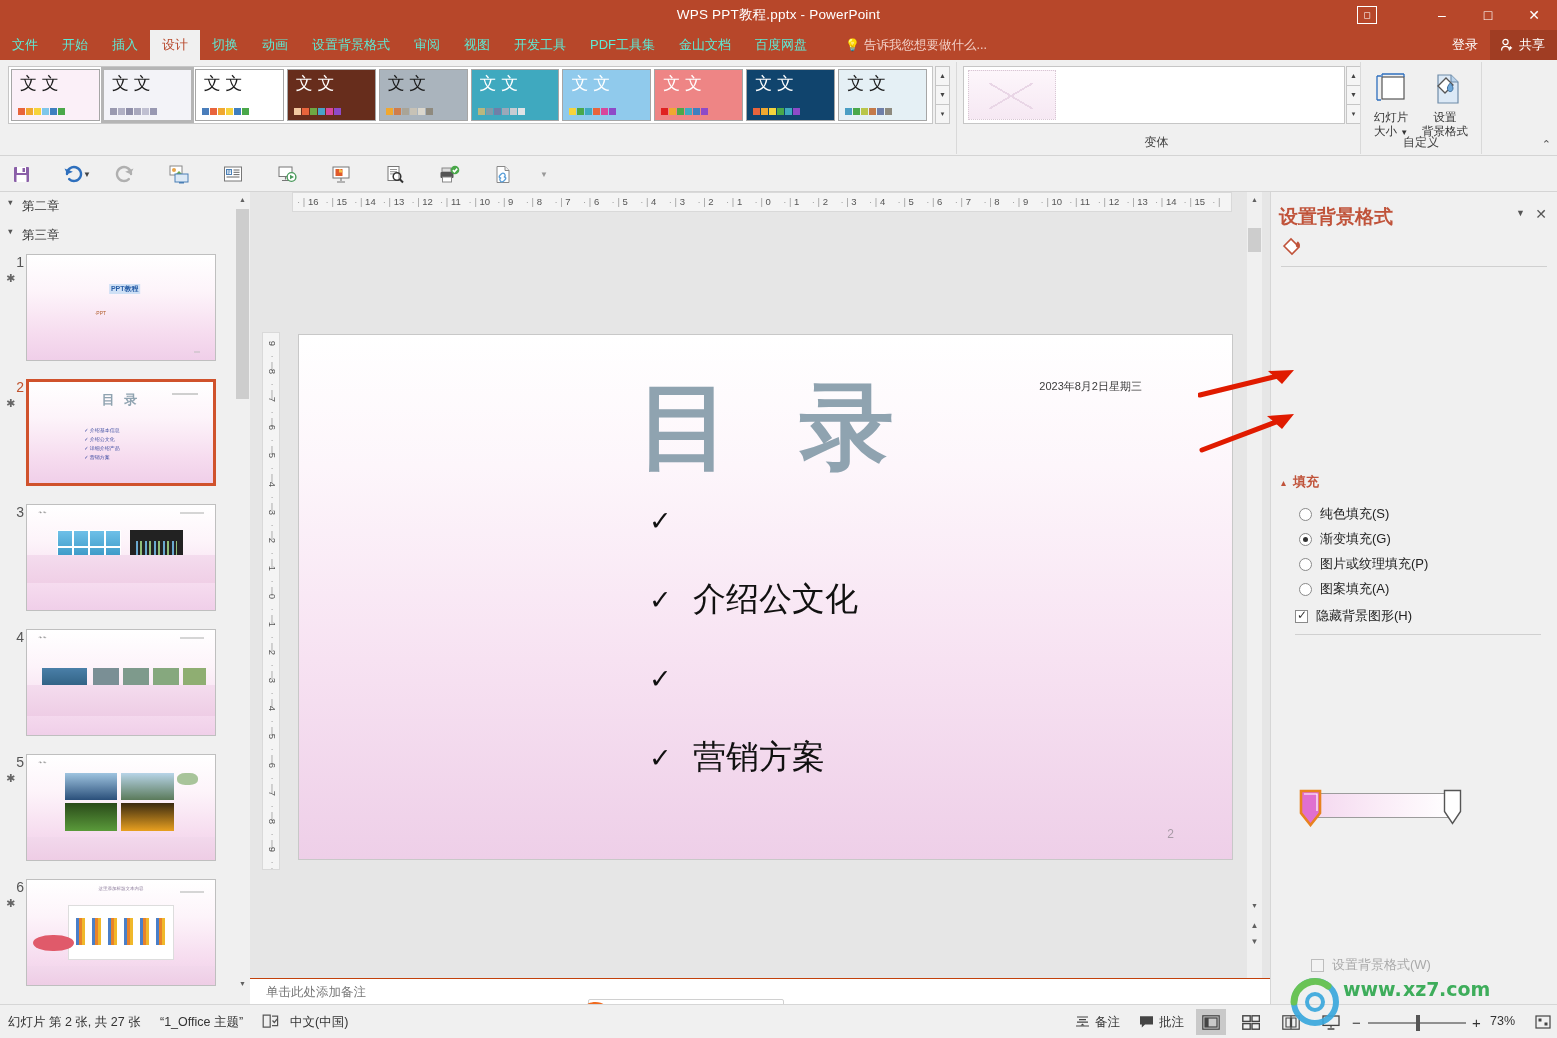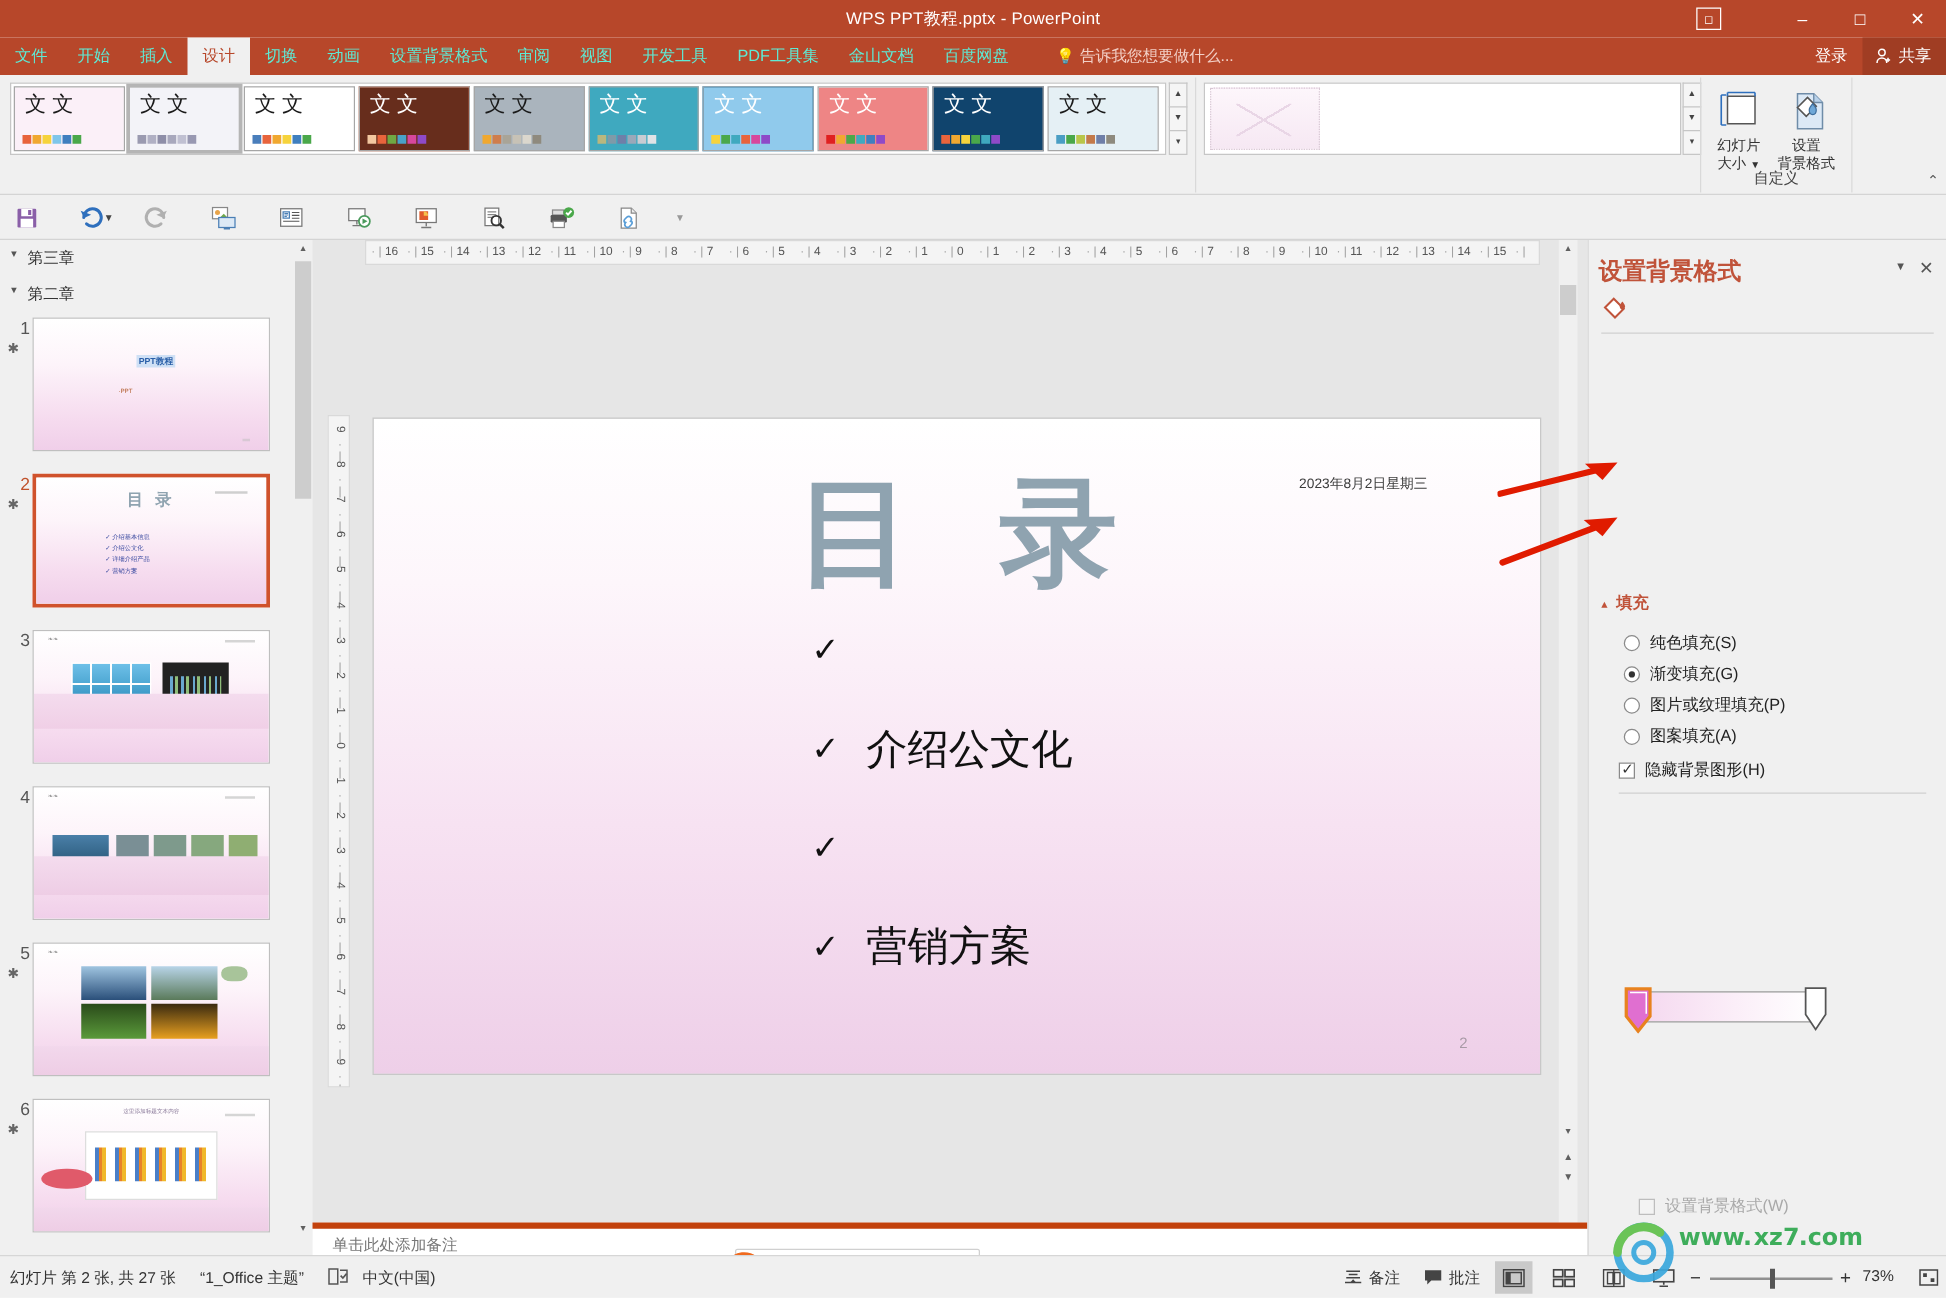--- a/index.html
+++ b/index.html
@@ -139,21 +139,21 @@
   .esb .thumb { position:absolute; left:1px; top:36px; width:13px; height:24px; background:#cdcdcd; }
   .esb .dn { position:absolute; top:706px; left:0; width:15px; height:16px; font-size:7px;
      text-align:center; line-height:16px; color:#606060; }
   .esb .pgup { position:absolute; top:726px; left:0; width:15px; height:16px; font-size:8px;
      text-align:center; line-height:16px; color:#606060; }
   .esb .pgdn { position:absolute; top:742px; left:0; width:15px; height:16px; font-size:8px;
      text-align:center; line-height:16px; color:#606060; }
 
   
   .notes { position:absolute; left:250px; top:978px; width:1020px; height:26px;
-     background:#ffffff; border-top:5px solid #c2410c; }
+     background:#ffffff; border-top:1px solid #c2410c; }
   .notes span { position:absolute; left:16px; top:5px; font-size:12.5px; color:#777; }
 
   
   .panel { position:absolute; left:1270px; top:192px; width:287px; height:812px;
      background:#f0f0f0; border-left:1px solid #d6d6d6; }
   .ptitle { position:absolute; left:8px; top:12px; font-size:19px; color:#c0533a;
      font-weight:bold; }
   .pclose { position:absolute; right:10px; top:14px; font-size:14px; color:#555; }
   .pdrop { position:absolute; right:32px; top:16px; font-size:9px; color:#555; }
   .picon { position:absolute; left:10px; top:42px; width:22px; height:22px; }
@@ -383,20 +383,21 @@
 
   <div class="grpVariants">
     <div class="varbox">
       <div class="varitem"></div>
     </div>
     <div class="varnav">
       <div>▲</div>
       <div>▼</div>
       <div>▾</div>
     </div>
+    <div class="grpLabel">变体</div>
   </div>
 
   <div class="grpCustom">
     <div class="cstbtn" style="left:4px">
       <div class="ic">
         <svg width="40" height="34" viewBox="0 0 40 34">
           <rect x="11" y="5" width="22" height="22" fill="#fff" stroke="#555" stroke-width="1.2"></rect>
           <path d="M6 4v24M6 4h4M6 28h4" stroke="#2e6fbd" stroke-width="1.3" fill="none"></path>
           <path d="M11 2h22M11 2v3M33 2v3" stroke="#2e6fbd" stroke-width="1.3" fill="none"></path>
         </svg>
@@ -503,22 +504,22 @@
         <path d="M7 13.3a2.2 2.2 0 0 1 0-3.1l1.5-1.5a2.2 2.2 0 0 1 3.1 3.1l-.7.7" fill="none" stroke="#5a9ed8" stroke-width="1.3"></path>
         <path d="M12 11.7a2.2 2.2 0 0 1 0 3.1l-1.5 1.5a2.2 2.2 0 0 1-3.1-3.1l.7-.7" fill="none" stroke="#5a9ed8" stroke-width="1.3"></path>
       </svg>
   </div>
   <div class="qbtn" style="left:536px;width:16px">
       <span style="font-size:8px;color:#999">▼</span>
     </div>
 </div>
 
 <div class="thumbpane" id="thumbpane">
+    <div class="section">第二章</div>
     <div class="section">第三章</div>
-    <div class="section">第二章</div>
     <div class="slideitem" style="height: 115px;">
       <div class="slidenum">1</div>
       <div class="slidestar">✱</div>
       <div class="sthumb">
         <div class="sgrad">
           <div style="position:absolute;left:52%;top:28%;transform:translateX(-50%);font-size:7px;color:#2a5fa8;font-weight:bold;background:#cfe0f5;padding:0 2px">PPT教程</div>
           <div style="position:absolute;left:36%;top:52%;font-size:5px;color:#b05a2a">·PPT</div>
           <div style="position:absolute;right:8%;bottom:7%;width:6px;height:2px;background:#d8c8d4"></div>
         </div>
       </div>

